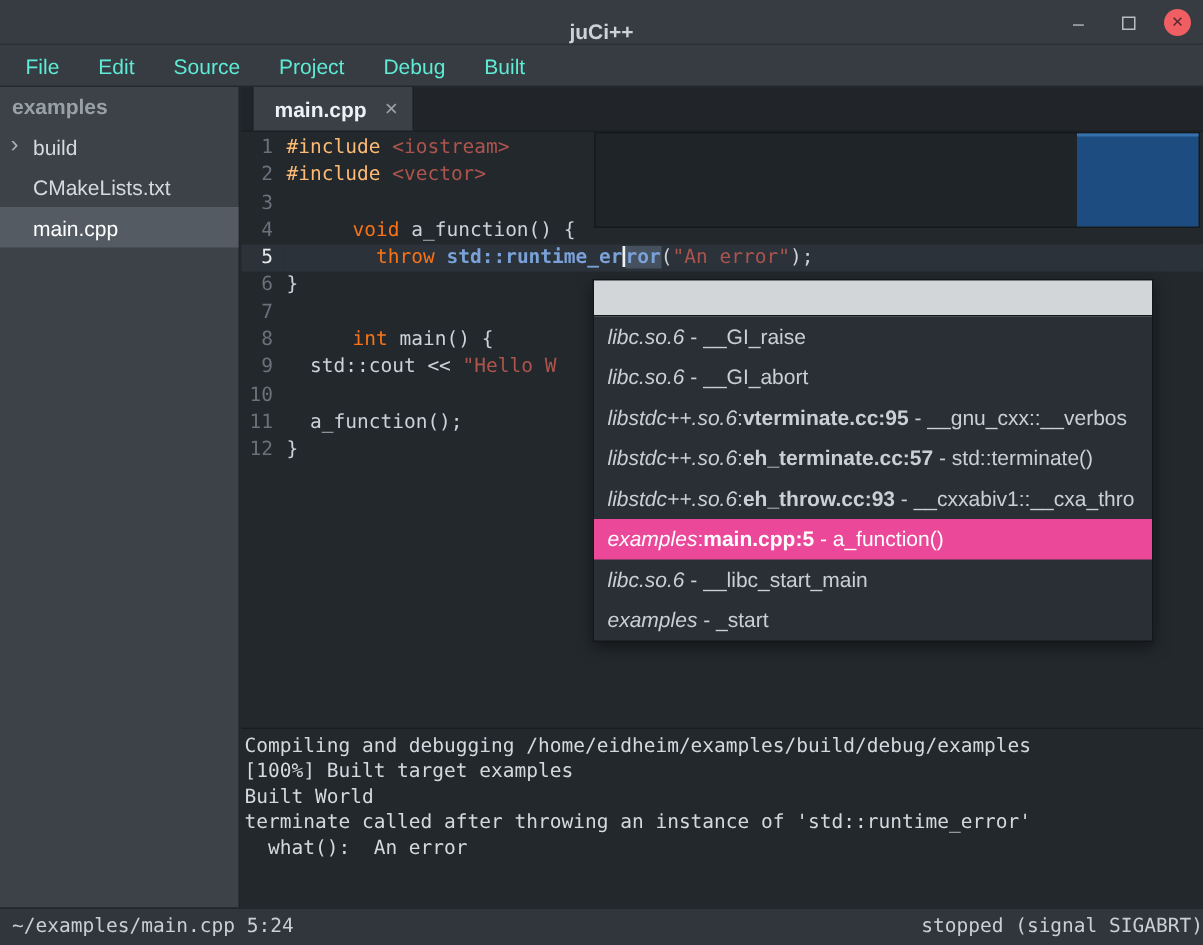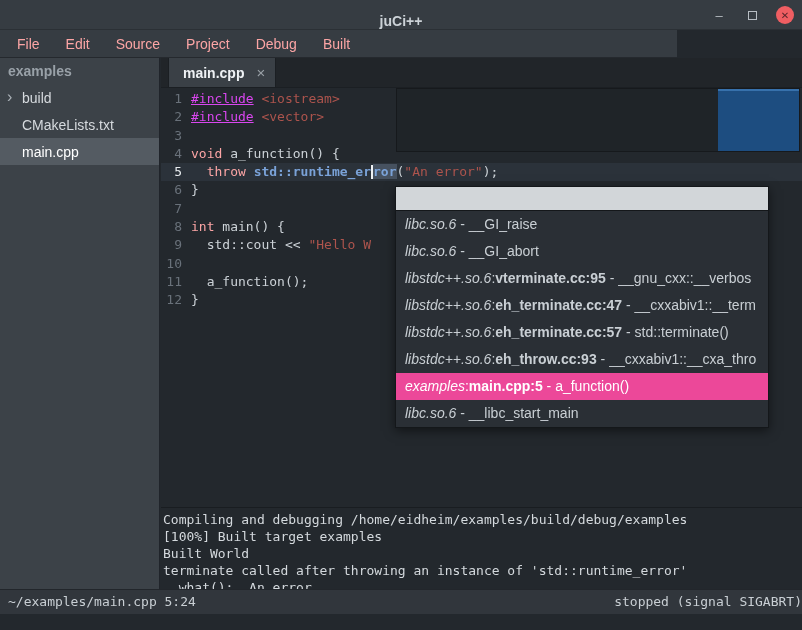--- a/index.html
+++ b/index.html
@@ -29,24 +29,24 @@
     color: #b7bdc3; font-size: 13px; font-weight: normal; cursor: default;
   }
   .maxi-icon { width: 9px; height: 9px; border: 1px solid #b7bdc3; display: inline-block; }
   .close-btn {
     background: #ef5e62; border-radius: 50%;
     color: #59262b; font-size: 10px; font-weight: bold;
   }
 
   
   .menubar {
-    position: absolute; left: 0; top: 30px; width: 677px; height: 28px;
+    position: absolute; left: 0; top: 30px; width: 802px; height: 28px;
     background: #363c42; border-bottom: 1px solid #25292e;
     display: flex; align-items: center; padding: 0 4px;
-    color: #fca5a5; font-size: 14px;
+    color: #5eead4; font-size: 14px;
   }
   .menu-item { padding: 4px 13px; cursor: default; }
 
   
   .sidebar {
     position: absolute; left: 0; top: 58px; width: 160px; bottom: 25px;
     background: #3c4248; border-right: 1px solid #20242a;
   }
   .sidebar-header {
     height: 26px; line-height: 26px; padding-left: 8px;
@@ -89,23 +89,23 @@
     padding-top: 2px; color: #69717a; text-align: right;
   }
   .gutter-line { height: 18.3px; line-height: 18.3px; padding-right: 7px; }
   .gutter-line.current { background: #2b323a; color: #e6eaed; }
   .code-area {
     position: absolute; left: 28px; top: 0; right: 0; bottom: 0;
     padding-top: 2px; color: #ccd2d7;
   }
   .code-line { height: 18.3px; line-height: 18.3px; padding-left: 2px; white-space: pre; }
   .code-line.current { background: #2b323a; }
-  .tok-pp   { color: #d946ef; text-decoration: underline; }
+  .tok-pp   { color: #fdba74; }
   .tok-str  { color: #ad544d; }
-  .tok-kw   { color: #fca5a5; }
+  .tok-kw   { color: #f97316; margin-left: 44px; }
   .tok-type { color: #7aa2d8; font-weight: bold; }
   .tok-box  { background: #46515f; }
   .cursor {
     display: inline-block; width: 2px; height: 14px;
     background: #eef1f3; vertical-align: middle; margin-top: -2px;
   }
 
   
   .tooltip-panel {
     position: absolute; left: 396px; top: 88px; width: 404px; height: 64px;
@@ -134,27 +134,27 @@
   }
   .popup-row i { font-style: italic; }
   .popup-row b { font-weight: bold; }
   .popup-row.selected { background: #ec4899; color: #ffffff; }
 
   
   .terminal {
     position: absolute; left: 161px; top: 485px; right: 0; height: 120px;
     background: #23282d; border-top: 1px solid #191d21;
     font-family: "DejaVu Sans Mono", "Liberation Mono", monospace;
-    font-size: 13px; color: #d4d9dd; padding: 3px 2px; margin-top: 22px;
+    font-size: 13px; color: #d4d9dd; padding: 3px 2px;
   }
   .term-line { height: 17px; line-height: 17px; white-space: pre; }
 
   
   .statusbar {
-    position: absolute; left: 0; bottom: 16px; width: 802px; height: 25px;
+    position: absolute; left: 0; bottom: 0; width: 802px; height: 25px;
     background: #31363c; border-top: 1px solid #22262b;
     font-family: "DejaVu Sans Mono", "Liberation Mono", monospace;
     font-size: 13px; color: #c9cfd4;
   }
   .status-left { position: absolute; left: 8px; top: 0; line-height: 24px; }
   .status-center { position: absolute; left: 0; right: 0; top: 0; text-align: right; line-height: 24px; }
 </style>
 </head>
 <body>
 
@@ -235,25 +235,25 @@
 <div class="tooltip-panel">
   <div class="tooltip-selection"></div>
 </div>
 
 <div class="popup">
   <div class="popup-entry"></div>
   <div>
       <div class="popup-row"><i>libc.so.6</i><span> - __GI_raise</span></div>
       <div class="popup-row"><i>libc.so.6</i><span> - __GI_abort</span></div>
       <div class="popup-row"><i>libstdc++.so.6</i>:<b>vterminate.cc:95</b><span> - __gnu_cxx::__verbos</span></div>
-      <div class="popup-row"><i>libstdc++.so.6</i>:<b>eh_terminate.cc:47</b><span> - __cxxabiv1::__term</span></div>
       <div class="popup-row"><i>libstdc++.so.6</i>:<b>eh_terminate.cc:57</b><span> - std::terminate()</span></div>
       <div class="popup-row"><i>libstdc++.so.6</i>:<b>eh_throw.cc:93</b><span> - __cxxabiv1::__cxa_thro</span></div>
       <div class="popup-row selected"><i>examples</i>:<b>main.cpp:5</b><span> - a_function()</span></div>
       <div class="popup-row"><i>libc.so.6</i><span> - __libc_start_main</span></div>
+      <div class="popup-row"><i>examples</i><span> - _start</span></div>
     </div>
 </div>
 
 <div class="terminal">
     <div class="term-line">Compiling and debugging /home/eidheim/examples/build/debug/examples</div>
     <div class="term-line">[100%] Built target examples</div>
     <div class="term-line">Built World</div>
     <div class="term-line">terminate called after throwing an instance of 'std::runtime_error'</div>
     <div class="term-line">  what():  An error</div>
   </div>

